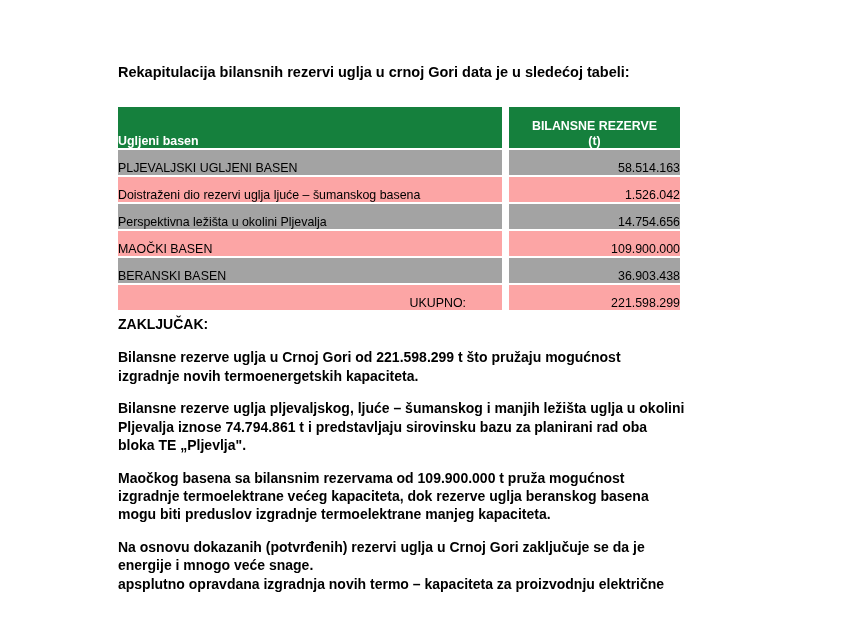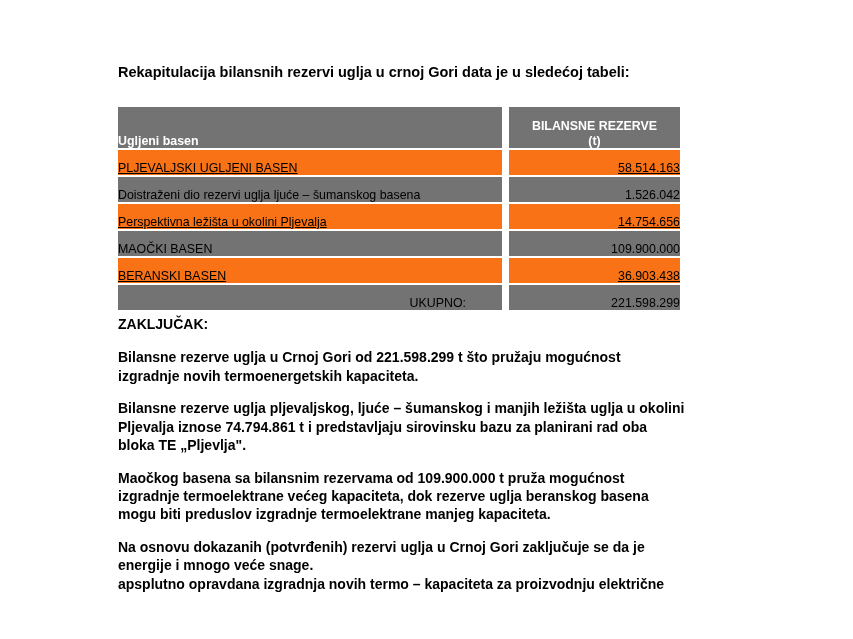--- a/index.html
+++ b/index.html
@@ -52,21 +52,21 @@
 
   .res-table th, .res-table td {
     padding: 0;
     vertical-align: bottom;
     font-size: 12.4px;
     line-height: 1.15;
   }
 
   
   .hdr-cell {
-    background: #737373;
+    background: #15803d;
     color: #ffffff;
     font-weight: bold;
     height: 41px;
     vertical-align: bottom;
   }
   .hdr-name {
     text-align: left;
     padding: 0 0 7px 12px;
   }
   .hdr-val {
@@ -96,22 +96,22 @@
     vertical-align: middle;
     white-space: nowrap;
   }
   .row-name.total-label {
     text-align: right;
     padding-right: 36px;
     margin-left: 44px;
   }
 
   
-  .band-a .row-name, .band-a .row-val { background: #f97316; text-decoration: underline; }
-  .band-b .row-name, .band-b .row-val { background: #737373; }
+  .band-a .row-name, .band-a .row-val { background: #a3a3a3; }
+  .band-b .row-name, .band-b .row-val { background: #fca5a5; }
 
   .row-sep td { height: 2px; padding: 0; background: #ffffff; font-size: 0; line-height: 0; }
   .row-sep td.gap-cell { background: #ffffff; }
 
   
   .concl {
     position: absolute;
     left: 118px;
     top: 311px;
     width: 625px;

